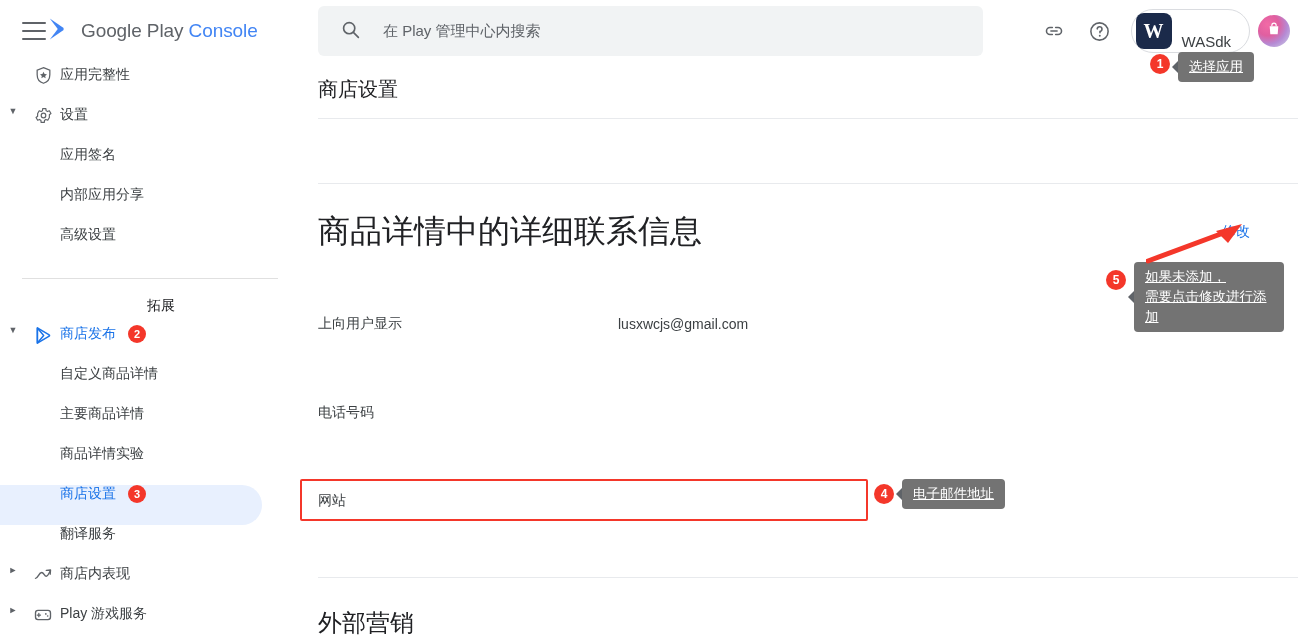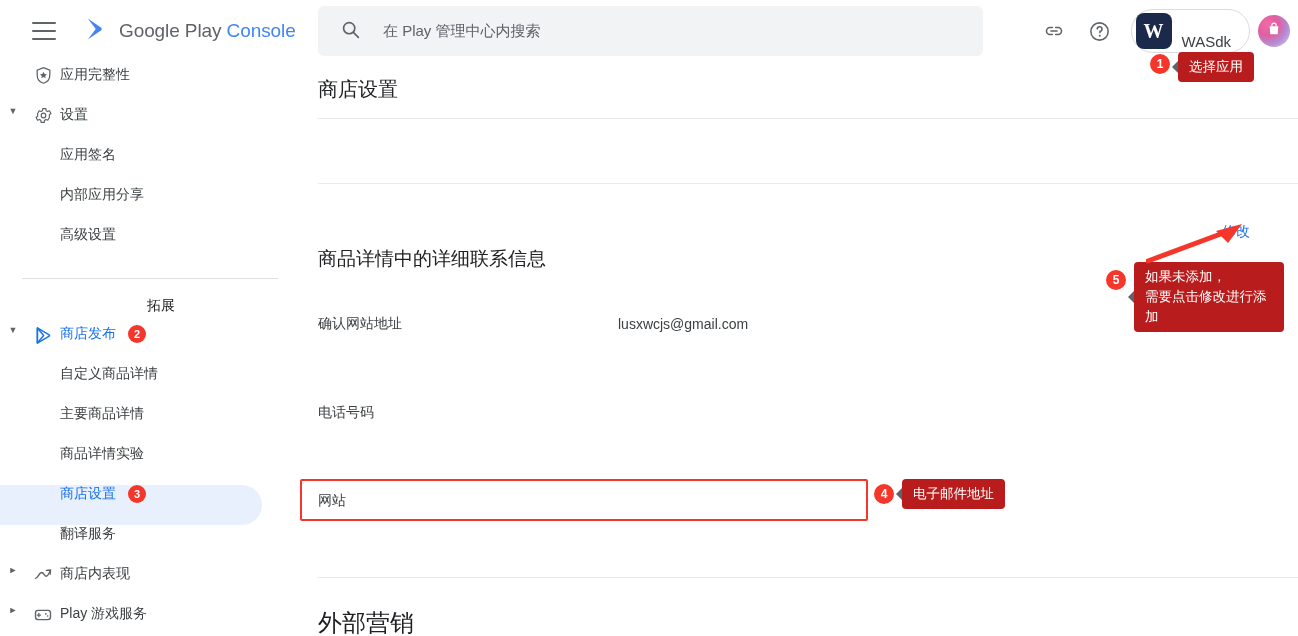--- a/index.html
+++ b/index.html
@@ -12,21 +12,21 @@
     -webkit-font-smoothing: antialiased;
   }
   #app { position: relative; width: 1298px; height: 636px; background:#fff; }
 
   
   .sidebar {
     position: absolute; left:0; top:0; width:300px; height:636px;
     background:#fff; overflow:hidden;
   }
   .brandbar {
-    display:flex; align-items:center; height:62px; padding-left:32px; gap:28px;
+    display:flex; align-items:center; height:62px; padding-left:22px; gap:0;
   }
   .hamburger { width:24px; height:18px; display:flex; flex-direction:column; justify-content:space-between; cursor:pointer;}
   .hamburger i { display:block; height:2px; background:#5f6368; border-radius:1px;}
   .brandlogo { display:flex; align-items:center; gap:9px;}
   .brandtext { font-size:19px; letter-spacing:-0.1px; white-space:nowrap;}
   .brandtext .g1 { color:#5f6368; font-weight:400;}
   .brandtext .g2 { color:#4285f4; font-weight:400;}
 
   .navlist { margin-top:4px; }
   .navrow {
@@ -75,38 +75,39 @@
     width:32px; height:32px; border-radius:50%;
     background: radial-gradient(circle at 30% 30%, #f26aa6 0%, #e05fa0 35%, #b58ad4 62%, #cfd8ea 100%);
     display:flex; align-items:center; justify-content:center; cursor:pointer;
   }
 
   
   .main { position:absolute; left:300px; top:62px; width:998px; height:574px; }
   .pagetitle { font-size:20px; color:#202124; padding:14px 0 0 18px; font-weight:400;}
   .hr { height:1px; background:#e8eaed; margin:0 18px; }
 
-  .sectitle { font-size:19px; color:#202124; font-weight:400;margin-top:36px; }
+  .sectitle { font-size:32px; color:#202124; font-weight:400; }
   .secsub { font-size:14px; color:#5f6368; margin-top:9px; }
   .editlink { color:#1a73e8; font-size:14px; cursor:pointer; }
 
   .fieldrow { display:flex; align-items:center; font-size:14px; color:#3c4043; }
   .fieldlabel { width:300px; }
   .fieldvalue { color:#3c4043; }
 
   
   .redbadge {
     position:absolute; width:20px; height:20px; border-radius:50%;
     background:#f4372a; color:#fff; font-size:12px; font-weight:700;
     display:flex; align-items:center; justify-content:center; z-index:6;
   }
   .tip {
-    position:absolute; background:#b91c1c; color:#fff; border-radius:4px;
+    position:absolute; background:#737373; color:#fff; border-radius:4px;
     font-size:13.5px; line-height:20px; padding:5px 11px; z-index:5;
     white-space:pre-line;
+    text-decoration:underline;
   }
   .tip:before {
     content:""; position:absolute; left:-6px; top:calc(50% - 6px);
     border-top:6px solid transparent; border-bottom:6px solid transparent;
     border-right:6px solid #5f6368;
   }
   .redbox {
     position:absolute; border:2.5px solid #f4372a; border-radius:2px; z-index:4;
   }
   .arrowwrap { position:absolute; z-index:5; pointer-events:none; }
@@ -286,21 +287,21 @@
 
     <div class="hr" style="position:absolute; left:0; top:56px; width:980px;"></div>
     <div class="hr" style="position:absolute; left:0; top:121px; width:998px; margin:0 0 0 18px;"></div>
 
     <div style="position:absolute; left:18px; top:148px;">
       <div class="sectitle">商品详情中的详细联系信息</div>
     </div>
     <div class="editlink" style="position:absolute; right:48px; top:161px;">修改</div>
 
     <div class="fieldrow" style="position:absolute; left:18px; top:253px;">
-      <span class="fieldlabel">确认网站地址</span>
+      <span class="fieldlabel">上向用户显示</span>
       <span class="fieldvalue">lusxwcjs@gmail.com</span>
     </div>
 
     <div class="fieldrow" style="position:absolute; left:18px; top:342px;">
       <span class="fieldlabel">电话号码</span>
       <span class="fieldvalue"></span>
     </div>
 
     <div class="fieldrow" style="position:absolute; left:18px; top:430px;">
       <span class="fieldlabel">网站</span>

